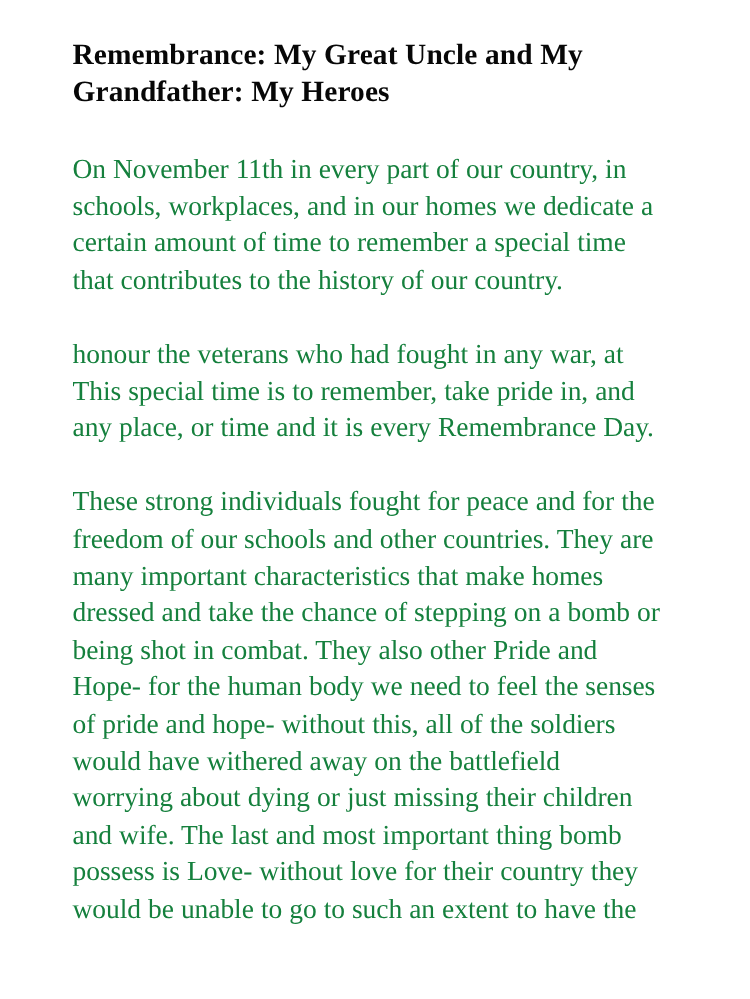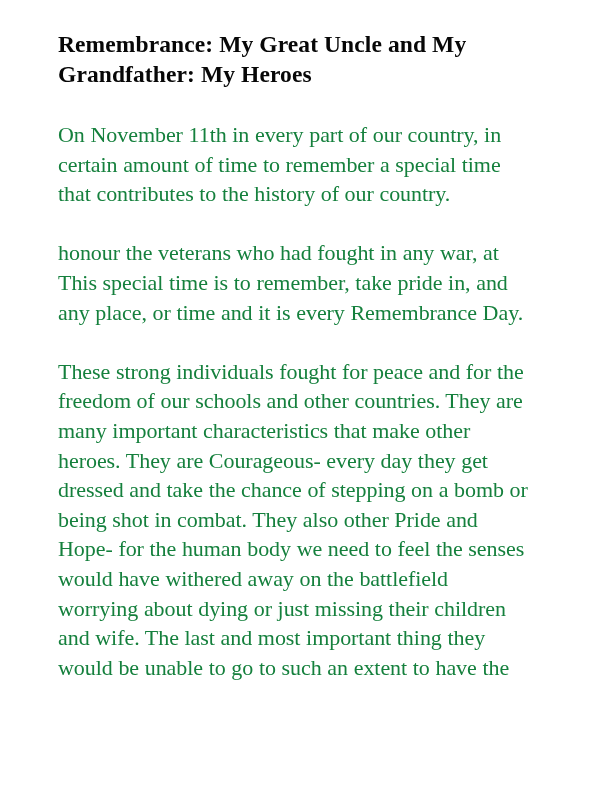--- a/index.html
+++ b/index.html
@@ -83,43 +83,45 @@
 
     <h1 class="doc-title">
       <span class="title-line">Remembrance: My Great Uncle and My</span>
       <span class="title-line">Grandfather: My Heroes</span>
     </h1>
 
     <span class="spacer-title-gap"></span>
 
     <p class="para">
       <span class="ln">On November 11th in every part of our country, in</span>
+      <span class="ln">schools, workplaces, and in our homes we dedicate a</span>
       <span class="ln">certain amount of time to remember a special time</span>
       <span class="ln">that contributes to the history of our country.</span>
     </p>
 
     <span class="spacer-line"></span>
 
     <p class="para">
       <span class="ln">honour the veterans who had fought in any war, at</span>
       <span class="ln">This special time is to remember, take pride in, and</span>
       <span class="ln">any place, or time and it is every Remembrance Day.</span>
     </p>
 
     <span class="spacer-line"></span>
 
     <p class="para">
       <span class="ln">These strong individuals fought for peace and for the</span>
       <span class="ln">freedom of our schools and other countries. They are</span>
-      <span class="ln">many important characteristics that make other</span>
-      <span class="ln">heroes. They are Courageous- every day they get</span>
+      <span class="ln">many important characteristics that make homes</span>
       <span class="ln">dressed and take the chance of stepping on a bomb or</span>
       <span class="ln">being shot in combat. They also other Pride and</span>
       <span class="ln">Hope- for the human body we need to feel the senses</span>
+      <span class="ln">of pride and hope- without this, all of the soldiers</span>
       <span class="ln">would have withered away on the battlefield</span>
       <span class="ln">worrying about dying or just missing their children</span>
-      <span class="ln">and wife. The last and most important thing they</span>
+      <span class="ln">and wife. The last and most important thing bomb</span>
+      <span class="ln">possess is Love- without love for their country they</span>
       <span class="ln">would be unable to go to such an extent to have the</span>
 
     </p>
 
   </div>
 </div>
 
 </body></html>

